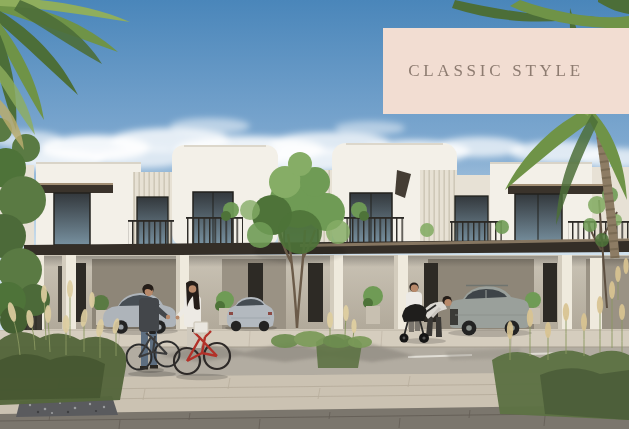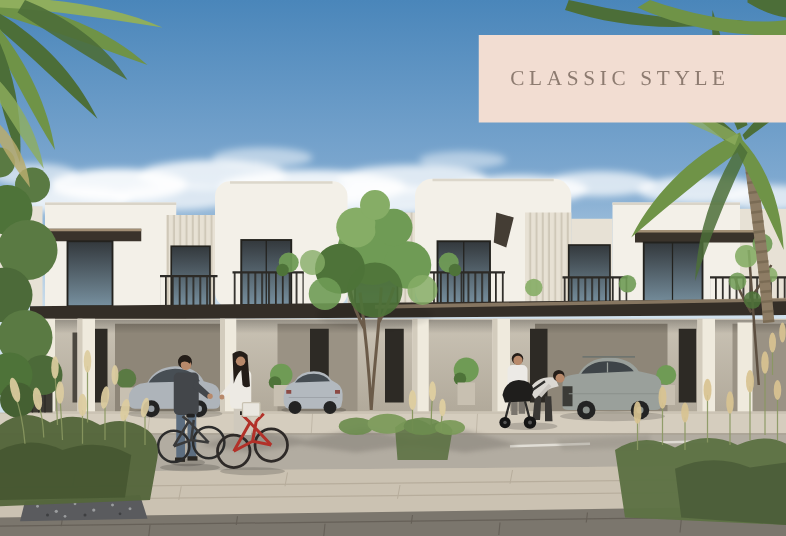--- a/index.html
+++ b/index.html
@@ -1,21 +1,21 @@
 <!DOCTYPE html>
 <html style="--sky_top: #4a86ba; --sky_mid: #7fa9d0; --sky_horizon: #d9e7f0; --cloud: #ffffff; --wall: #f3f0e8; --wall_shade: #e7e1d5; --flute: #e7e1d4; --flute_line: #cfc8b8; --slab: #342e27; --fascia: #a28f75; --awning: #3a332b; --glass: #33383c; --glass_light: #77909f; --frame: #2c2a26; --porch_dark: #8e8678; --column: #efeadd; --door: #2d2a25; --apron: #d5cdbe; --road: #b2aca1; --sidewalk: #cbc2b2; --paver: #7b766d; --gravel: #5a5b5e; --lane_line: #e9e6df; --palm: #6f9347; --palm_dark: #4c6e38; --palm_light: #8fae5d; --trunk: #8d7c64; --tree: #6f9b55; --tree_dark: #4e7339; --tree_light: #86ad66; --bush: #5a7a43; --grass_plume: #ddcda0; --grass_stem: #8a9861; --car_silver: #aeb4ba; --car_silver2: #b3b9bf; --suv: #9aa09b; --tire: #232323; --skin: #b8896a; --hair: #241d18; --man_shirt: #43464a; --denim: #5d6e80; --woman_top: #edeae4; --shirt_white: #eceae6; --bend_top: #dbd8d2; --pants_dark: #3a3835; --stroller: #1f1e1c; --bike_dark: #3a3a3a; --bike_red: #b23129; --basket: #e9e6df; --banner_bg: #f2ddd2; --banner_text: #8d7b70;"><head>
 <meta charset="utf-8">
 <title>Classic Style</title>
 <style>
   html,body{margin:0;padding:0;background:#222;}
   .stage{position:relative;width:629px;height:429px;overflow:hidden;background:#cfe0ec;
          font-family:"Liberation Sans",sans-serif;}
   .stage svg{position:absolute;left:0;top:0;}
   
-  .banner{position:absolute;left:383px;top:28px;width:246px;height:70px;
+  .banner{position:absolute;left:383px;top:28px;width:246px;height:86px;
           background:var(--banner_bg,#f2ddd2);display:flex;align-items:center;justify-content:center;
           padding-right:20px;box-sizing:border-box;z-index:5;}
   .banner-text{font-family:"Liberation Serif",serif;font-size:17px;letter-spacing:.22em;
                color:var(--banner_text,#8d7b70);white-space:nowrap;}
   
   .f-wall{fill:var(--wall,#f3f0e8)} .f-wall2{fill:var(--wall_shade,#e7e1d5)}
   .f-slab{fill:var(--slab,#342e27)} .f-fascia{fill:var(--fascia,#a28f75)}
   .f-awn{fill:var(--awning,#3a332b)}
   .f-col{fill:var(--column,#efeadd)} .f-door{fill:var(--door,#2d2a25)}
   .f-porch{fill:var(--porch_dark,#8e8678)}

